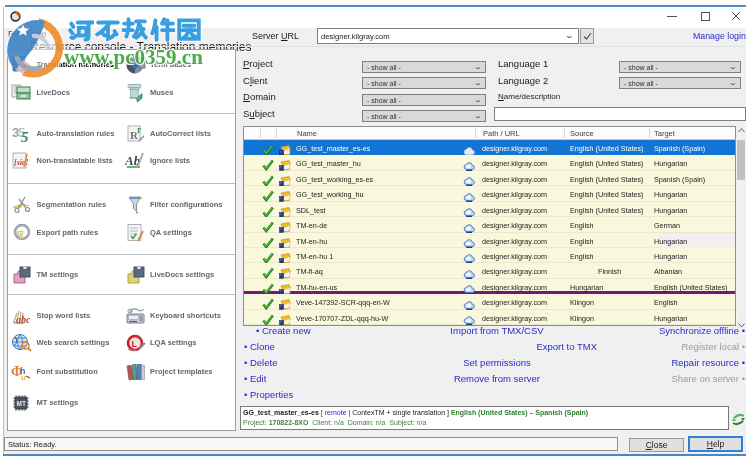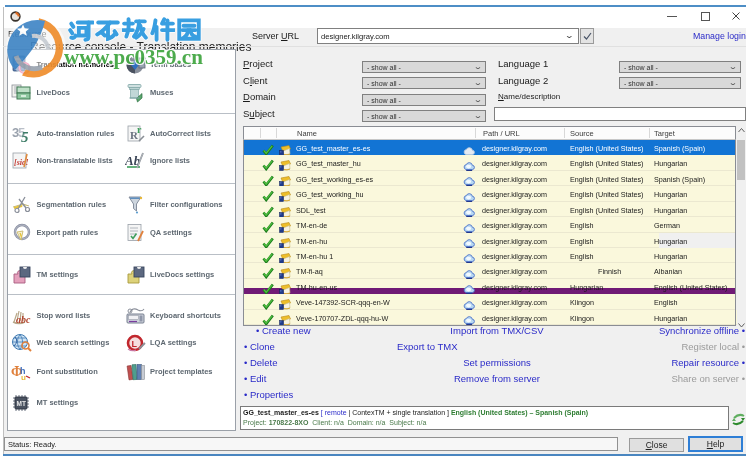--- a/index.html
+++ b/index.html
@@ -418,21 +418,21 @@
     <div class="cell" style="left:53px;top:4px;color:#1a1a1a;">TM-fi-aq</div>
     <div style="position:absolute;left:220px;top:2.5px;"><svg width="13" height="10" viewBox="0 0 13 10">
         <path d="M3,7.5 h6.2 a2.1,2.1 0 0 0 0.2,-4.2 a3.2,3.2 0 0 0 -6.1,-0.7 a2.5,2.5 0 0 0 -0.3,4.9 z" fill="#b8d8f2" stroke="#4b72c8" stroke-width="0.9"></path>
         <ellipse cx="5.6" cy="4.6" rx="2.6" ry="1.8" fill="#f2f9ff"></ellipse>
         <path d="M3.2,8.6 h6" stroke="#22388c" stroke-width="1.3"></path>
       </svg></div>
     <div class="cell" style="left:239px;top:4px;color:#1a1a1a;">designer.kilgray.com</div>
     <div class="cell" style="left:327px;top:4px;color:#1a1a1a;margin-left:28px;">Finnish</div>
     <div class="cell" style="left:411px;top:4px;color:#1a1a1a;">Albanian</div>
   </div>
-<div class="ab" style="left:243px;top:278.8px;width:493px;height:15.42px;background:#faf8dc;border-bottom:6px solid #701a75;box-sizing:border-box;">
+<div class="ab" style="left:243px;top:278.8px;width:493px;height:15.42px;background:#faf8dc;border-bottom:3px solid #701a75;box-sizing:border-box;">
     <div style="position:absolute;left:19px;top:2px;"><svg width="12" height="12" viewBox="0 0 12 12">
         <path d="M1.5,6.5 L4.2,10 L10.8,1.5" stroke="#1c7c1c" stroke-width="2.6" fill="none"></path>
         <path d="M1.8,6.5 L4.2,9.2 L10.2,1.8" stroke="#4fbf3f" stroke-width="1.2" fill="none"></path>
       </svg></div>
     <div style="position:absolute;left:36px;top:2px;"><svg width="12" height="11" viewBox="0 0 12 11">
         <path d="M2,2 L10,0.5 L11.5,4 L4,6.5 z" fill="#edbe2a" stroke="#b8881a" stroke-width="0.6"></path>
         <path d="M4,6 L10.5,3.5 L11,9 L5,10 z" fill="#f7f3e2" stroke="#c9bd8a" stroke-width="0.6"></path>
         <path d="M5,9.5 q3,1 6,-0.5" stroke="#d8a830" stroke-width="1" fill="none"></path>
         <rect x="0.5" y="5.5" width="4" height="5" fill="#1e3a8a" stroke="#12235c" stroke-width="0.5"></rect>
         <path d="M1.2,6.2 h1.2 v1.2 h-1.2 z" fill="#5f7fd0"></path>
@@ -501,21 +501,21 @@
 <div class="ab" style="left:737px;top:140px;width:8px;height:40px;background:#c1c1c1;"></div>
 <svg class="ab" style="left:738px;top:323px;" width="7" height="5">
     <path d="M0.5,0.5 L3.5,4 L6.5,0.5" stroke="#606060" stroke-width="1" fill="none"></path>
   </svg>
 <div class="link" style="left:256px;top:325px;">• Create new</div>
 <div class="link" style="left:244px;top:341px;">• Clone</div>
 <div class="link" style="left:244px;top:357px;">• Delete</div>
 <div class="link" style="left:244px;top:372.5px;">• Edit</div>
 <div class="link" style="left:244px;top:388.5px;">• Properties</div>
 <div class="link" style="left:397px;top:325px;width:200px;text-align:center;">Import from TMX/CSV</div>
-<div class="link" style="left:397px;top:341px;width:200px;text-align:left;">Export to TMX</div>
+<div class="link" style="left:397px;top:341px;width:200px;text-align:right;">Export to TMX</div>
 <div class="link" style="left:397px;top:357px;width:200px;text-align:center;">Set permissions</div>
 <div class="link" style="left:397px;top:372.5px;width:200px;text-align:center;">Remove from server</div>
 <div class="link" style="right:1px;top:325px;">Synchronize offline <span style="color:#2a2ac8">•</span></div>
 <div class="glink" style="right:1px;top:341px;">Register local <span style="color:#9b9b9b">•</span></div>
 <div class="link" style="right:1px;top:357px;">Repair resource <span style="color:#2a2ac8">•</span></div>
 <div class="glink" style="right:1px;top:372.5px;">Share on server <span style="color:#9b9b9b">•</span></div>
 <div class="ab" style="left:240px;top:406px;width:489px;height:24px;background:#fff;border:1px solid #7a7a7a;box-sizing:border-box;"></div>
 <div class="ab" style="left:243px;top:408.5px;font-size:7px;white-space:nowrap;color:#1a1a1a;"><b>GG_test_master_es-es</b> <span style="color:#2a2ac8">[ remote</span> | ContexTM + single translation ] <b style="color:#2e7d32">English (United States) – Spanish (Spain)</b></div>
 <div class="ab" style="left:243px;top:418.5px;font-size:7px;white-space:nowrap;color:#4a7a4a;">Project: <b>170822-8XO</b> &nbsp;Client: n/a &nbsp;Domain: n/a &nbsp;Subject: n/a</div>
 <svg class="ab" style="left:731px;top:411px;" width="15" height="17">

